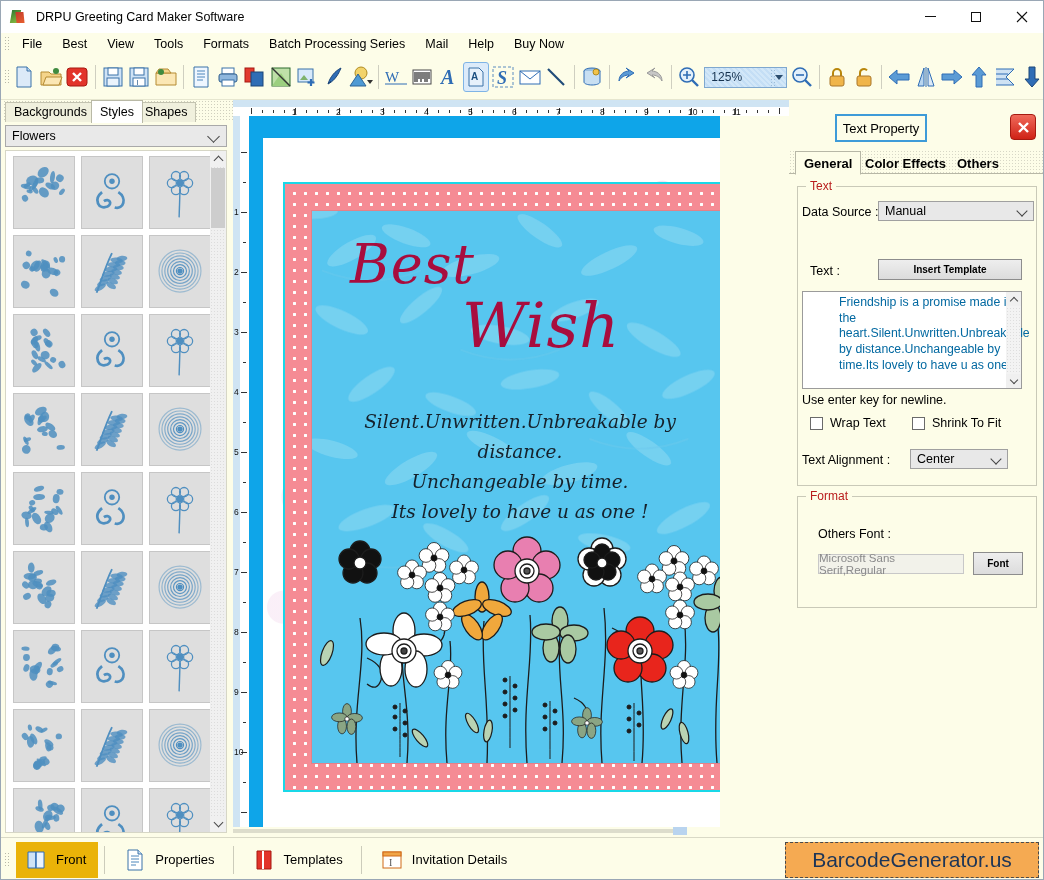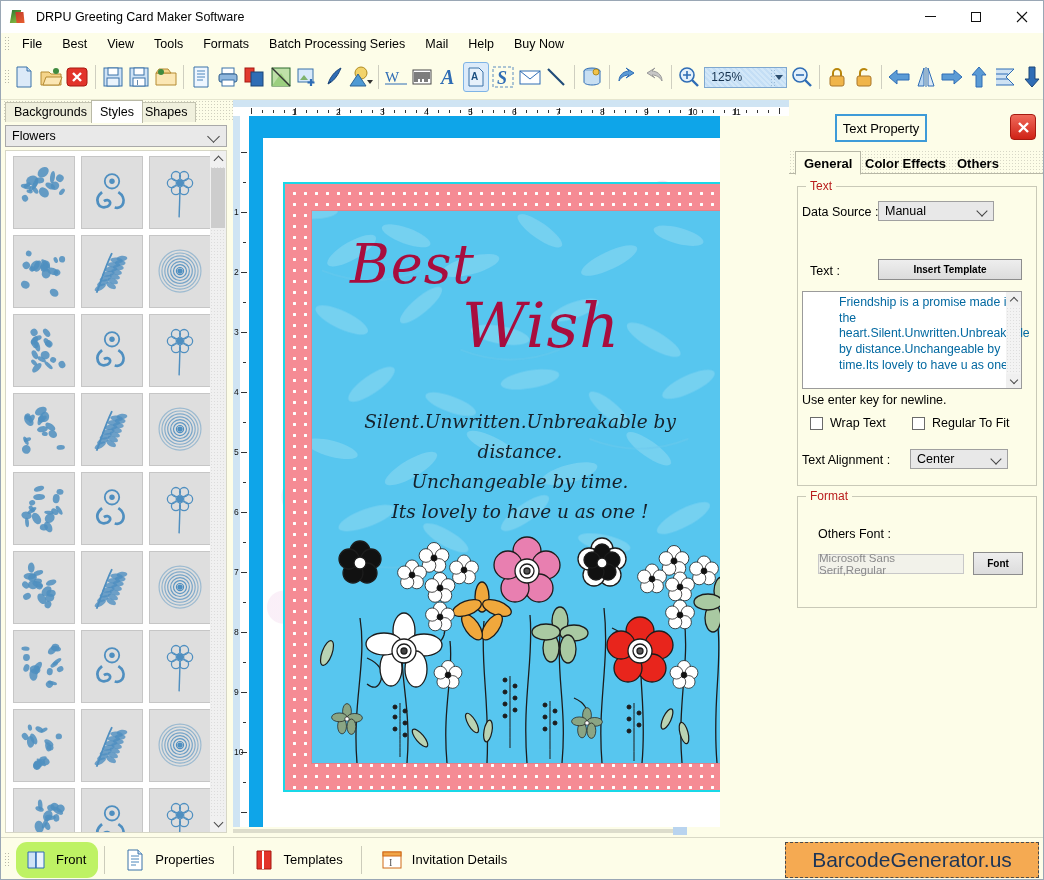--- a/index.html
+++ b/index.html
@@ -188,21 +188,21 @@
   #ta { position:absolute; left:4px; top:3px; width:192px; font-size:12.3px; color:#0369a1; line-height:1.28;
     font-family:"Liberation Sans",sans-serif; white-space:pre-wrap;margin-left:32px; }
   #ta-scroll { position:absolute; right:0; top:0; width:15px; height:96px; background:#f3f3f3;
     background-image: radial-gradient(#dedede 0.8px, transparent 0.9px); background-size:3px 3px; }
   .cbx { width:13px; height:13px; border:1px solid #6a6a6a; background:#fff; display:inline-block; }
 
   
   #bottombar { position:absolute; left:0; top:836px; width:1044px; height:44px; background:#fdfde8;
     border-top:1px solid #d9d9c6; display:flex; align-items:center; }
   .bbtn { height:36px; display:flex; align-items:center; padding:0 12px 0 8px; margin-left:4px; }
-  .bbtn.sel { background:#bef264;border-radius:11px; }
+  .bbtn.sel { background:#eab308; }
   .bbtn .blabel { margin-left:8px; font-size:13px; color:#000; }
   .bsep { width:1px; height:28px; background:#ccccbb; margin:0 6px; }
   #brand { position:absolute; right:6px; top:4px; width:254px; height:36px;
     background:#f5aa52; border:1px dashed #4a4a4a;
     display:flex; align-items:center; justify-content:center;
     font-size:21px; color:#1c3557; letter-spacing:0px;
   }
   #hsplit { position:absolute; left:232px; top:826px; width:556px; height:10px; background:#fdfde8;}
   #hsplit .bar { position:absolute; left:0; top:2px; width:440px; height:4px; background:#ddddcc;}
   #hsplit .knob { position:absolute; left:440px; top:0px; width:14px; height:8px; background:#b9d4ef;}
@@ -1344,21 +1344,21 @@
     <div id="tp-tabs">
       <div class="rtab sel" style="left:6px;">General</div>
       <div class="rtab" style="left:68px;">Color Effects</div>
       <div class="rtab" style="left:160px;">Others</div>
     </div>
 
     <div class="group" style="left:8px; top:86px; width:240px; height:300px;">
       <div class="glabel">Text</div>
 
       <div class="lab" style="position:absolute; left:4px; top:18px;">Data Source :</div>
-      <div class="combo" style="position:absolute; left:80px; top:14px; width:116px; height:20px;">
+      <div class="combo" style="position:absolute; left:80px; top:14px; width:156px; height:20px;">
         <span>Manual</span>
         <div class="chev"></div>
       </div>
 
       <div class="lab" style="position:absolute; left:12px; top:77px;">Text :</div>
       <div class="btn" style="position:absolute; left:80px; top:72px; width:144px; height:21px;">Insert Template</div>
 
       <div id="ta-wrap" style="position:absolute; left:4px; top:104px; width:220px; height:98px;">
         <div id="ta">Friendship is a promise made in the heart.Silent.Unwritten.Unbreakable by distance.Unchangeable by time.Its lovely to have u as one !</div>
         <div id="ta-scroll">
@@ -1372,21 +1372,21 @@
       </div>
 
       <div class="lab" style="position:absolute; left:4px; top:206px;">Use enter key for newline.</div>
 
       <div style="position:absolute; left:12px; top:229px; display:flex; align-items:center;">
         <span class="cbx"></span>
         <span class="lab" style="margin-left:7px;">Wrap Text</span>
       </div>
       <div style="position:absolute; left:114px; top:229px; display:flex; align-items:center;">
         <span class="cbx"></span>
-        <span class="lab" style="margin-left:7px;">Regular To Fit</span>
+        <span class="lab" style="margin-left:7px;">Shrink To Fit</span>
       </div>
 
       <div class="lab" style="position:absolute; left:4px; top:266px;">Text Alignment :</div>
       <div class="combo" style="position:absolute; left:112px; top:262px; width:98px; height:20px;">
         <span>Center</span>
         <div class="chev"></div>
       </div>
     </div>
 
     <div class="group" style="left:8px; top:396px; width:240px; height:112px;">

